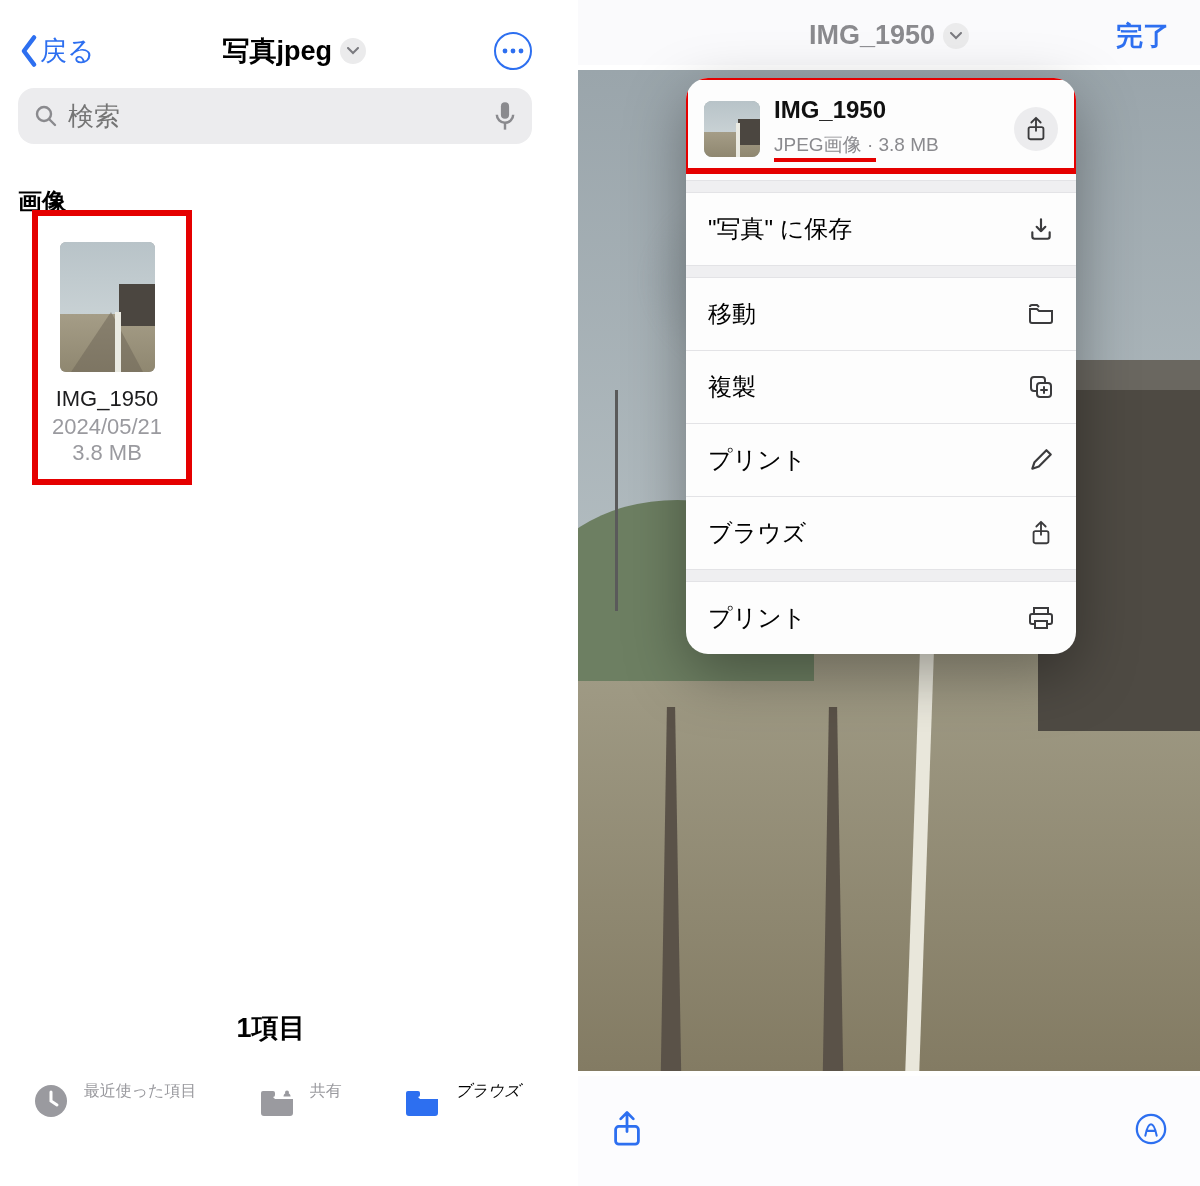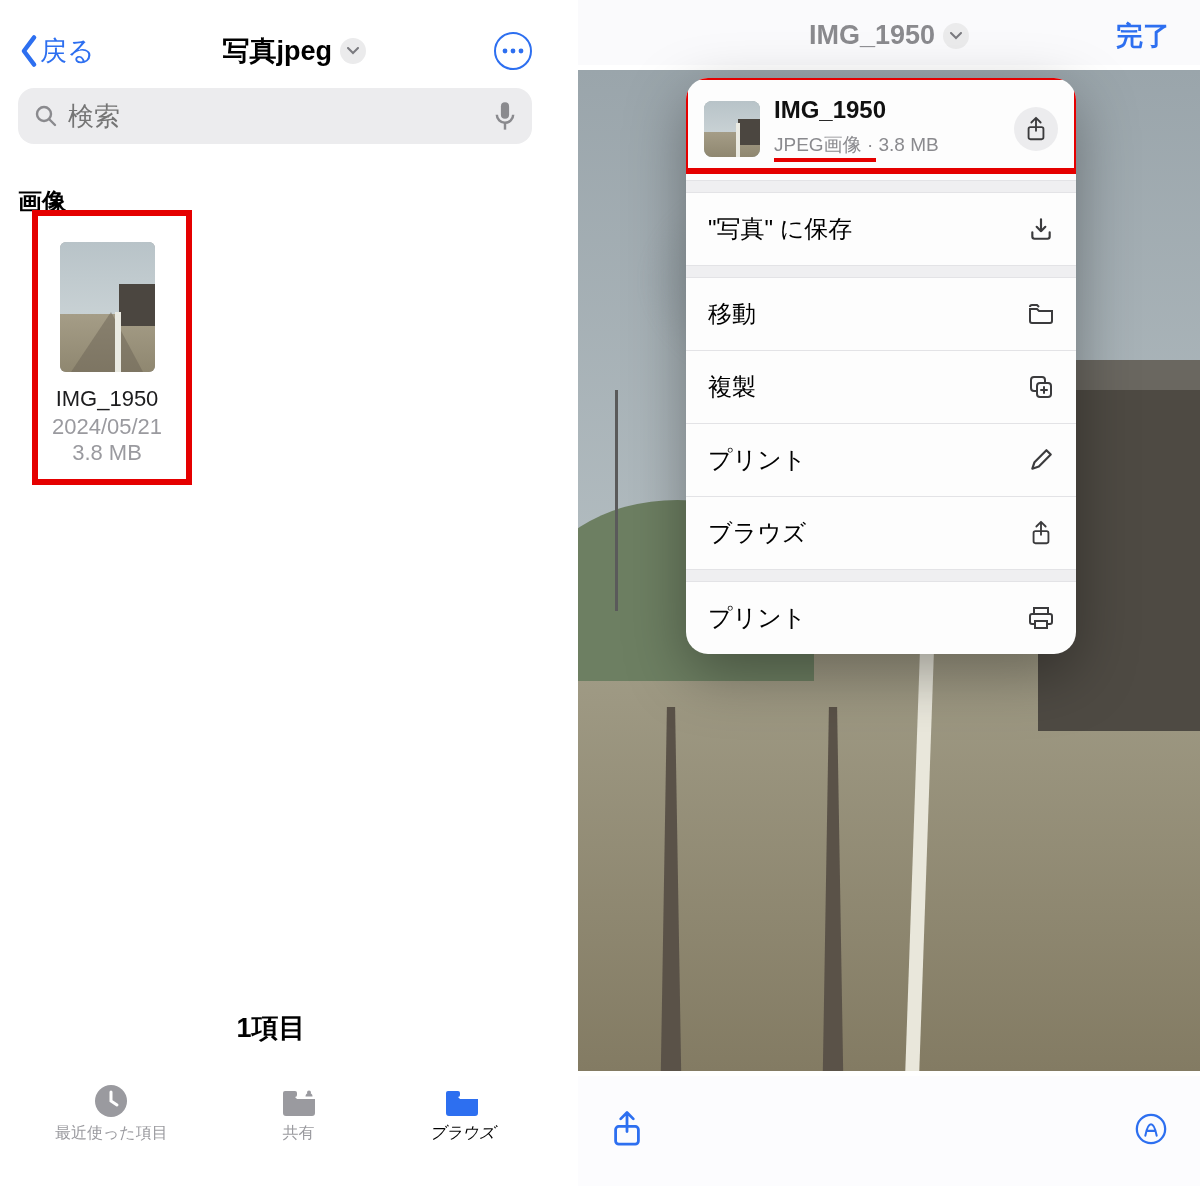--- a/index.html
+++ b/index.html
@@ -59,21 +59,21 @@
   .building { position:absolute; right:0; top:32%; width:36px; height:42px; background:#4b4640; }
   .file-name { font-size:22px; color:#1c1c1e; margin-bottom:2px; }
   .file-date, .file-size { font-size:22px; color:#9a9a9f; }
   .footer-count { position:absolute; bottom:140px; left:0; right:8px; text-align:center; font-size:27px; font-weight:600; }
   .tabbar {
     position:absolute; bottom:0; left:0; right:0; height:120px;
     display:flex; justify-content:space-around; align-items:flex-start;
     padding-top:14px;
     border-top:1px solid rgba(0,0,0,0);
   }
-  .tab { display:flex; flex-direction:column; align-items:center; color:#9a9a9f; font-size:16px; gap:2px;}
+  .tab { display:flex; flex-direction:row; align-items:flex-start; color:#9a9a9f; font-size:16px; gap:12px;}
   .tab.active { color:#000000;font-style:italic; }
   .tab svg { width:42px; height:40px; }
 
   
   .nav-bar-r {
     display:flex; align-items:center; justify-content:center;
     padding:20px 18px 14px 18px; position:relative;
     background:rgba(250,250,252,0.95);
   }
   .nav-title-r { display:flex; align-items:center; gap:8px; font-size:27px; font-weight:600; color:#8a8a8e;}

